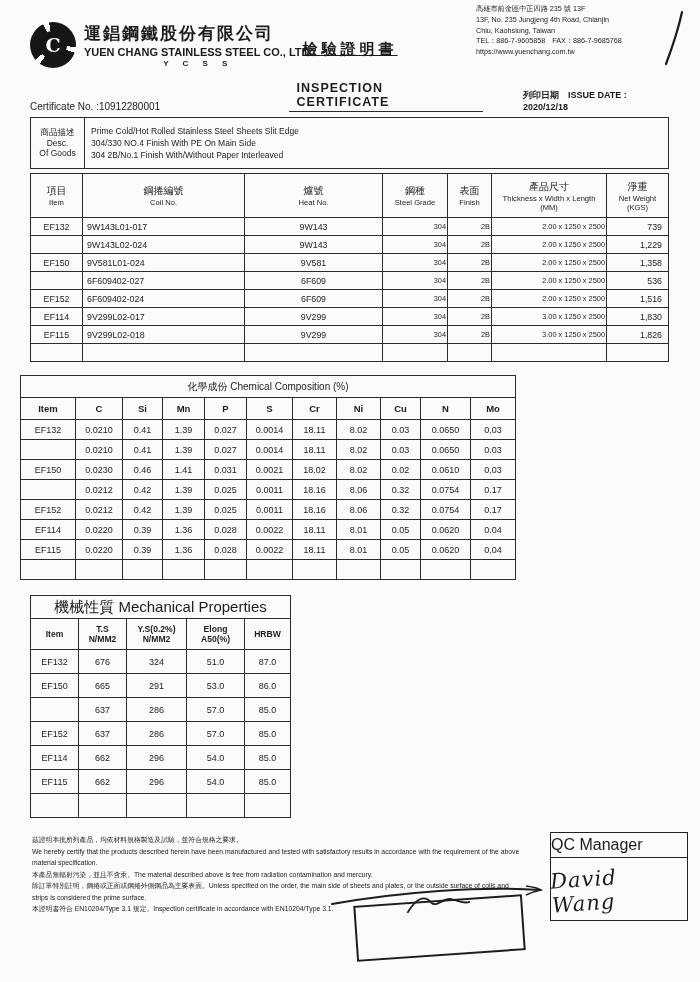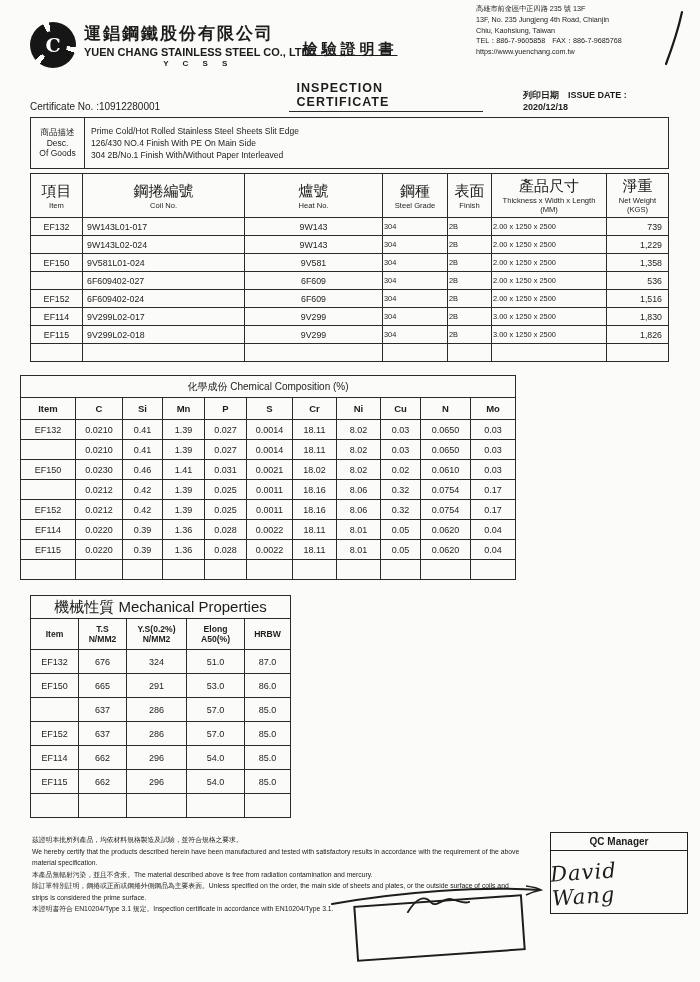--- a/index.html
+++ b/index.html
@@ -39,47 +39,47 @@
   .doc-table{margin:0 30px;width:638px;border:1.5px solid #222;}
 
   
   .info-table td{font-size:8.5px;vertical-align:middle;}
   .info-label{text-align:center;font-size:8.5px;line-height:1.25;}
   .invoice-cell{vertical-align:top;padding:2px 4px;font-weight:bold;font-size:9px;line-height:1.5;}
   .goods-cell{padding:2px 6px;font-size:8.6px;line-height:1.45;}
 
   
   .main-table th{font-weight:normal;text-align:center;vertical-align:middle;padding:2px 1px;}
-  .main-table .h-zh{font-size:15px;}
+  .main-table .h-zh{font-size:10px;}
   .main-table .h-en{font-size:7.6px;}
   .main-table td{height:15px;font-size:8.8px;vertical-align:middle;}
   td.c{text-align:center;}
   td.l{text-align:left;padding-left:4px;}
   td.r{text-align:right;padding-right:6px;}
-  td.cs{text-align:left;font-size:7.4px;}
+  td.cs{text-align:right;font-size:7.4px;}
 
   
   .chem-table{margin:13px 0 0 20px;width:496px;border:1.5px solid #222;}
   .chem-table .t-title{font-size:10px;font-weight:normal;text-align:center;height:19px;}
   .chem-table th{font-size:9.5px;font-weight:bold;height:19px;text-align:center;}
   .chem-table td{height:17px;font-size:9px;text-align:center;}
 
   
   .mech-table{margin:15px 0 0 30px;width:260px;border:1.5px solid #222;}
   .mech-table .t-title{font-size:15px;font-weight:normal;text-align:center;height:20px;}
   .mech-table th{font-size:8.6px;font-weight:bold;height:28px;text-align:center;
     white-space:pre-line;line-height:1.2;vertical-align:middle;}
   .mech-table td{height:21px;font-size:9px;text-align:center;}
 
   
   .footer{position:relative;margin-top:16px;height:190px;}
   .notes{position:absolute;left:32px;top:0;width:510px;font-size:6.8px;line-height:1.7;color:#222;}
   .notes div{white-space:nowrap;}
   .qc-box{position:absolute;right:12px;top:-2px;width:136px;border:1.5px solid #222;}
-  .qc-title{border-bottom:1.5px solid #222;text-align:center;font-size:10px;font-weight:bold;
+  .qc-title{border-bottom:1.5px solid #222;text-align:left;font-size:16px;font-weight:normal;
     padding:3px 0;}
   .qc-sign{height:62px;display:flex;align-items:center;justify-content:center;}
   .signature{font-family:"DejaVu Serif", serif;font-style:italic;font-size:21px;
     transform:rotate(-4deg);letter-spacing:1px;}
   .stamp{position:absolute;left:355px;top:66px;width:165px;height:52px;border:2.5px solid #1d1d1d;
     transform:rotate(-4deg);color:#1d1d1d;}
   .stamp-scribble{position:absolute;left:48px;top:-14px;}
   .pen-swoosh{position:absolute;left:330px;top:44px;}
 </style>
 </head>
@@ -126,21 +126,21 @@
       </colgroup>
     <tbody>
     <tr>
       <td class="info-label" style="height:48px">
         <div>商品描述</div>
         <div>Desc.</div>
         <div>Of Goods</div>
       </td>
       <td class="goods-cell" colspan="2">
         <div>Prime Cold/Hot Rolled Stainless Steel Sheets Slit Edge</div>
-        <div>126/430 NO.4 Finish With PE On Main Side</div>
+        <div>304/330 NO.4 Finish With PE On Main Side</div>
         <div>304 2B/No.1 Finish With/Without Paper Interleaved</div>
       </td>
     </tr>
   </tbody>
     </table>
 
   <table class="doc-table main-table" style="margin-top:4px">
     <colgroup>
       <col style="width:52px">
         <col style="width:162px">

